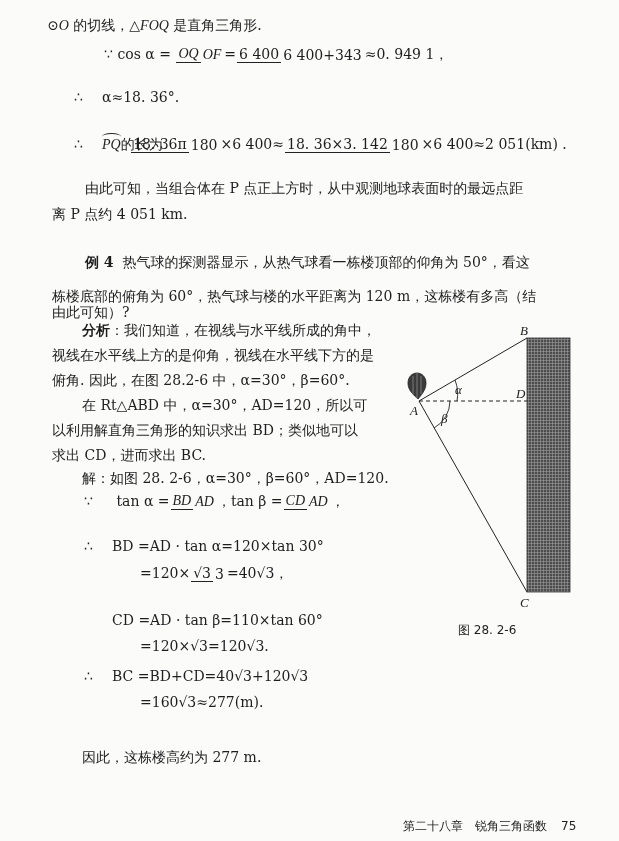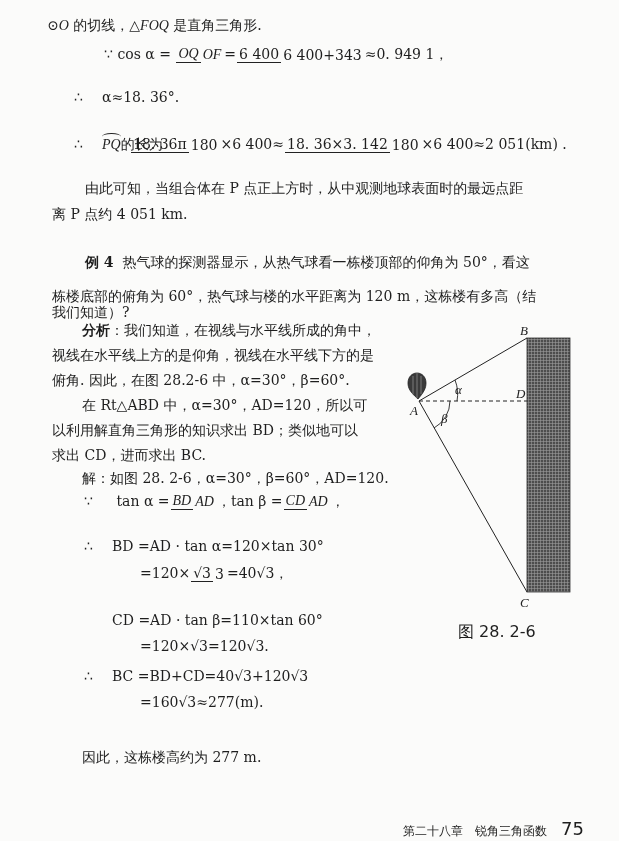--- a/index.html
+++ b/index.html
@@ -7,23 +7,23 @@
        font-family:"DejaVu Serif","Liberation Serif",serif;color:#1e1e1e;font-size:14px;}
   .abs{position:absolute;white-space:nowrap;}
   .i{font-style:italic;font-family:"Liberation Serif","DejaVu Serif",serif;}
   .frac{display:inline-flex;flex-direction:row;align-items:center;vertical-align:middle;margin:0 1px;line-height:1.05;}
   .frac .num{border-bottom:1px solid #222;padding:0 2px;}
   .frac .den{padding:0 2px;}
   .sym{display:inline-block;width:28px;}
   .bold{font-weight:bold;}
   .arc{position:relative;display:inline-block;margin-top:23px;}
   .arc::before{content:"";position:absolute;left:0;right:0;top:-4px;height:6px;border-top:1px solid #222;border-radius:50% 50% 0 0;}
-  .caption{font-size:16px;font-family:"DejaVu Sans","Liberation Sans",sans-serif;}
+  .caption{font-size:12px;font-family:"DejaVu Sans","Liberation Sans",sans-serif;}
   .footer{font-size:12px;font-family:"DejaVu Sans","Liberation Sans",sans-serif;}
-  .footer .pg{font-size:18px;margin-left:14px;}
+  .footer .pg{font-size:12px;margin-left:14px;}
   svg text{font-family:"Liberation Serif","DejaVu Serif",serif;font-style:italic;font-size:13px;fill:#222;}
 </style>
 </head>
 <body>
 
 <div class="abs" style="left:47px;top:17px;">
   <span>⊙</span><span class="i">O</span><span> 的切线，△</span><span class="i">FOQ</span><span> 是直角三角形.</span>
 </div>
 
 <div class="abs" style="left:85px;top:46px;text-align:right;">
@@ -56,21 +56,21 @@
     </span><span>×6 400≈2 051(km) .</span>
 </div>
 
 <div class="abs" style="left:85px;top:180px;">由此可知，当组合体在 P 点正上方时，从中观测地球表面时的最远点距</div>
 <div class="abs" style="left:52px;top:206px;">离 P 点约 4 051 km.</div>
 
 <div class="abs" style="left:85px;top:254px;">
   <span class="bold">例 4</span>&nbsp;&nbsp;<span>热气球的探测器显示，从热气球看一栋楼顶部的仰角为 50°，看这</span>
 </div>
 <div class="abs" style="left:52px;top:280px;margin-top:8px;">栋楼底部的俯角为 60°，热气球与楼的水平距离为 120 m，这栋楼有多高（结</div>
-<div class="abs" style="left:52px;top:304px;">我们知道）?</div>
+<div class="abs" style="left:52px;top:304px;">由此可知）?</div>
 
 <div class="abs" style="left:82px;top:322px;">
   <span class="bold">分析</span><span>：我们知道，在视线与水平线所成的角中，</span>
 </div>
 <div class="abs" style="left:52px;top:347px;">视线在水平线上方的是仰角，视线在水平线下方的是</div>
 <div class="abs" style="left:52px;top:372px;">俯角. 因此，在图 28.2-6 中，α=30°，β=60°.</div>
 <div class="abs" style="left:82px;top:397px;">在 Rt△ABD 中，α=30°，AD=120，所以可</div>
 <div class="abs" style="left:52px;top:422px;">以利用解直角三角形的知识求出 BD；类似地可以</div>
 <div class="abs" style="left:52px;top:447px;">求出 CD，进而求出 BC.</div>
 

